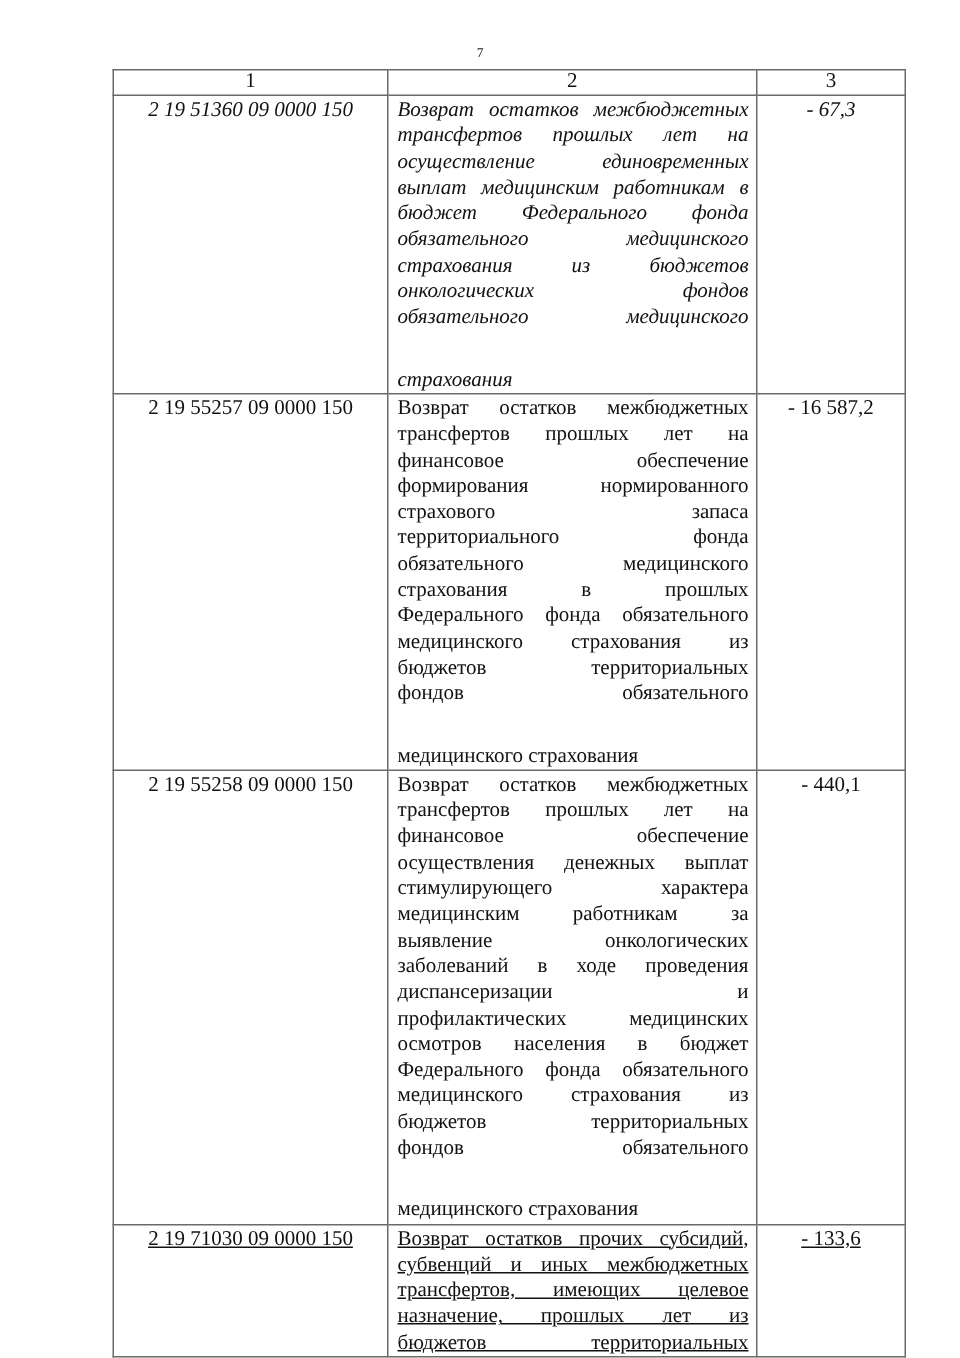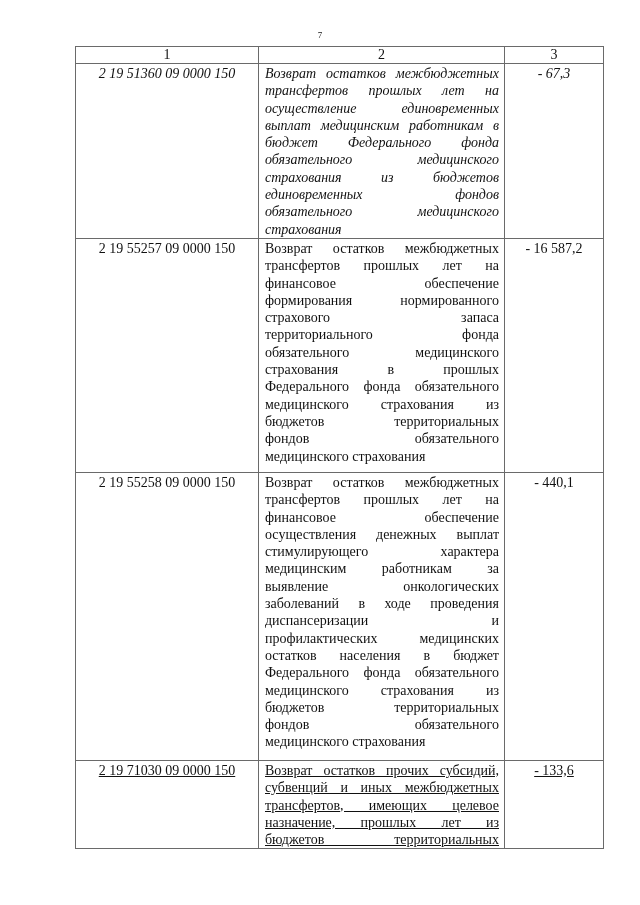--- a/index.html
+++ b/index.html
@@ -9,21 +9,21 @@
               font-size: 9px; }
   table { position: absolute; left: 75px; top: 46px; border-collapse: collapse;
           table-layout: fixed; width: 528px; font-size: 14px; line-height: 17.3px; }
   td, th { border: 1px solid #6a6a6a; vertical-align: top; padding: 0; }
   th { font-weight: normal; text-align: center; height: 16px; line-height: 16px; }
   col.c1 { width: 183px; } col.c2 { width: 246px; } col.c3 { width: 99px; }
   td.code { text-align: center; padding-top: 1px; }
   td.desc { text-align: justify; text-align-last: left; padding: 1px 5px 0 6px; }
   td.amount { text-align: center; padding-top: 1px; margin-top: 40px; }
   .desc span.line { display: block; text-align: justify; text-align-last: justify; }
-  .desc span.line.last { text-align-last: left; }
+  .desc span.line.last { text-align-last: left; margin-top: 24px; }
 </style>
 </head>
 <body>
 
 <div class="page-num">7</div>
 
 <table>
   <colgroup>
       <col class="c1">
       <col class="c2">
@@ -40,21 +40,21 @@
       <tr style="height: 173px; font-style: italic;">
         <td class="code">2 19 51360 09 0000 150</td>
         <td class="desc">
           <span class="line">Возврат остатков межбюджетных</span>
           <span class="line">трансфертов прошлых лет на</span>
           <span class="line">осуществление единовременных</span>
           <span class="line">выплат медицинским работникам в</span>
           <span class="line">бюджет Федерального фонда</span>
           <span class="line">обязательного медицинского</span>
           <span class="line">страхования из бюджетов</span>
-          <span class="line">единовременных фондов</span>
+          <span class="line">онкологических фондов</span>
           <span class="line">обязательного медицинского</span>
           <span class="line last">страхования</span>
         </td>
         <td class="amount">- 67,3</td>
       </tr>
       <tr style="height: 234px;">
         <td class="code">2 19 55257 09 0000 150</td>
         <td class="desc">
           <span class="line">Возврат остатков межбюджетных</span>
           <span class="line">трансфертов прошлых лет на</span>
@@ -78,21 +78,21 @@
           <span class="line">Возврат остатков межбюджетных</span>
           <span class="line">трансфертов прошлых лет на</span>
           <span class="line">финансовое обеспечение</span>
           <span class="line">осуществления денежных выплат</span>
           <span class="line">стимулирующего характера</span>
           <span class="line">медицинским работникам за</span>
           <span class="line">выявление онкологических</span>
           <span class="line">заболеваний в ходе проведения</span>
           <span class="line">диспансеризации и</span>
           <span class="line">профилактических медицинских</span>
-          <span class="line">остатков населения в бюджет</span>
+          <span class="line">осмотров населения в бюджет</span>
           <span class="line">Федерального фонда обязательного</span>
           <span class="line">медицинского страхования из</span>
           <span class="line">бюджетов территориальных</span>
           <span class="line">фондов обязательного</span>
           <span class="line last">медицинского страхования</span>
         </td>
         <td class="amount">- 440,1</td>
       </tr>
       <tr style="height: 86px; text-decoration: underline;">
         <td class="code">2 19 71030 09 0000 150</td>

